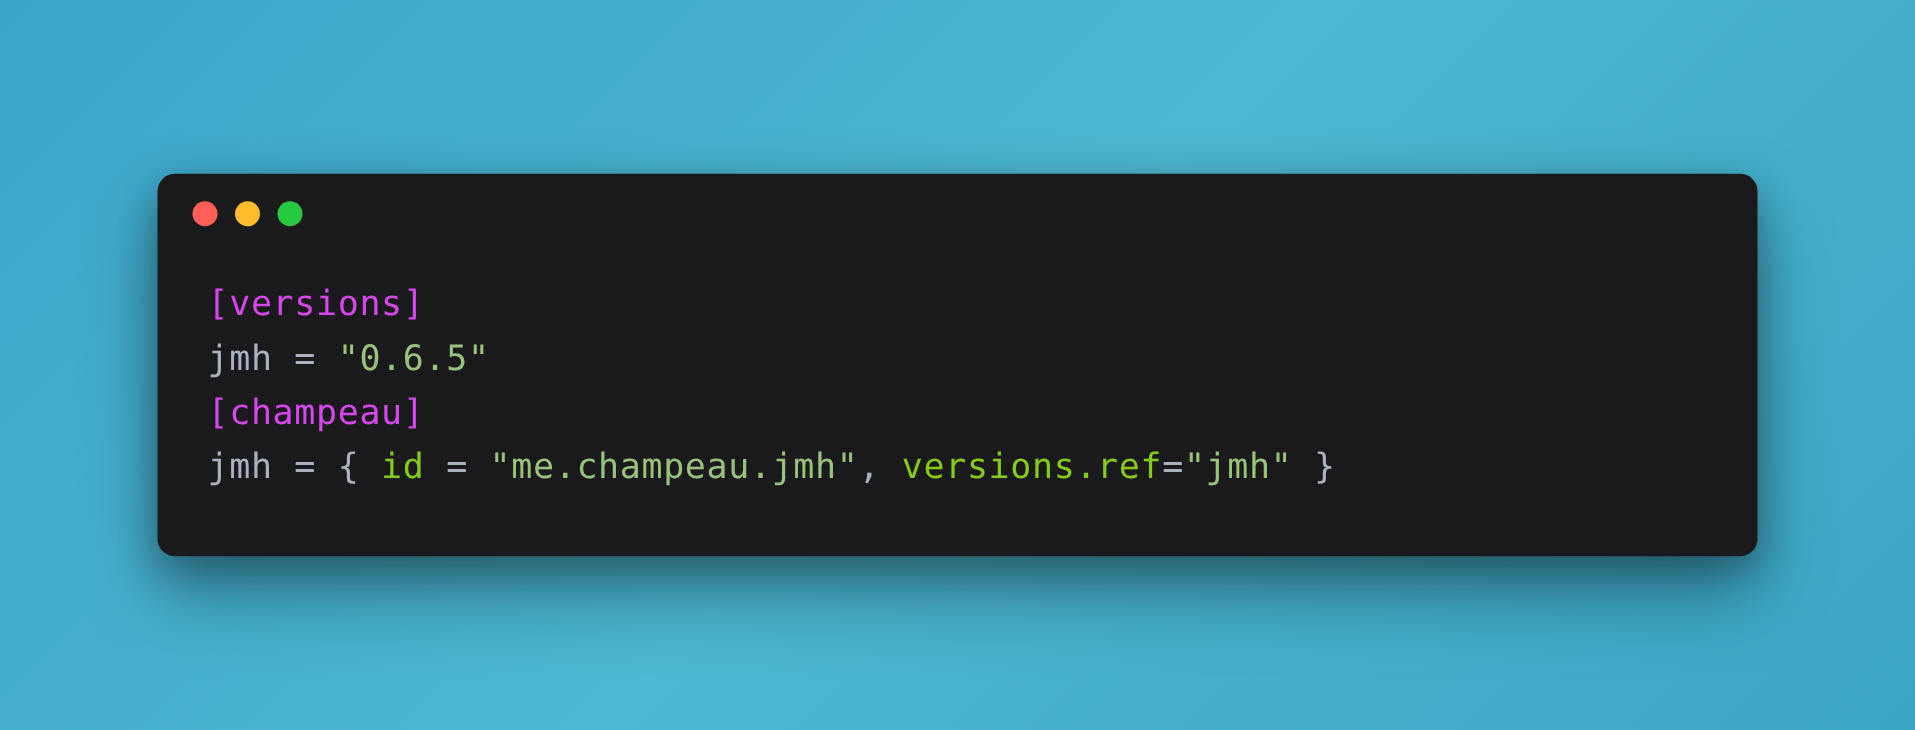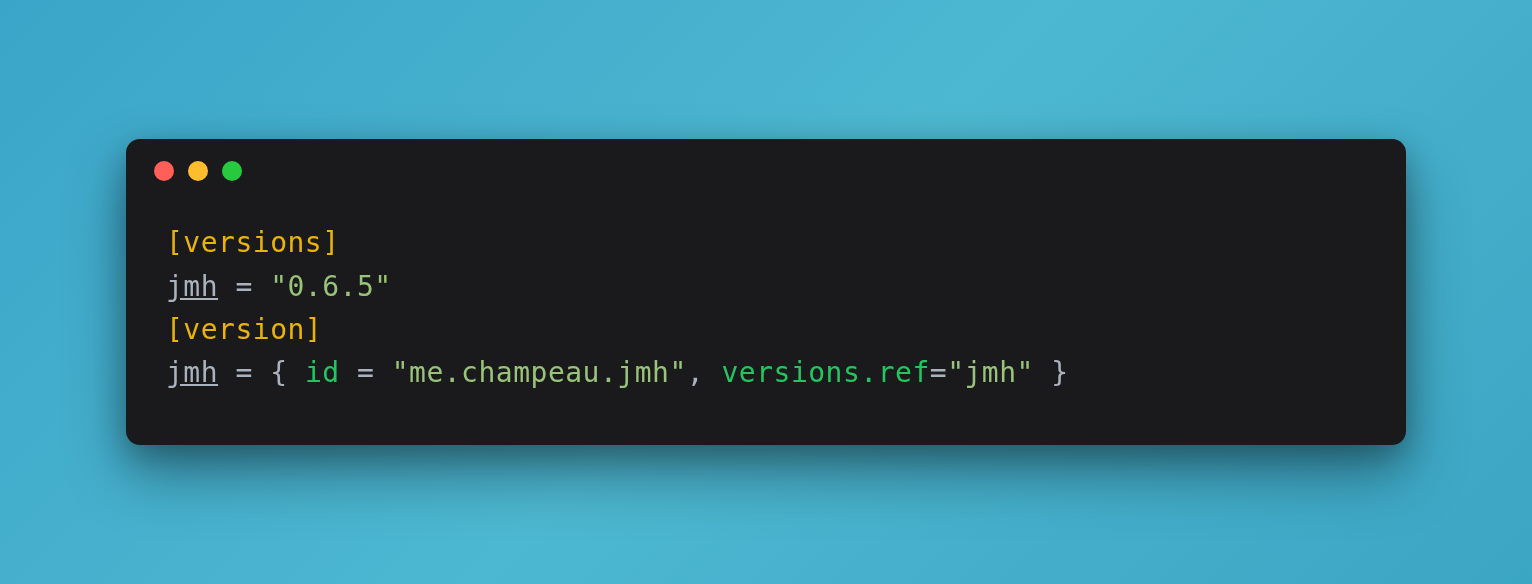--- a/index.html
+++ b/index.html
@@ -36,33 +36,33 @@
   .traffic-light.red { background: #ff5f56; }
   .traffic-light.yellow { background: #ffbd2e; }
   .traffic-light.green { background: #27c93f; }
   .code {
     padding: 30px 40px 50px 40px;
     font-size: 28px;
     line-height: 1.55;
     letter-spacing: 0.5px;
     white-space: pre;
   }
-  .section { color: #eab308; }
-  .key { color: #abb2bf; text-decoration: underline; }
+  .section { color: #d946ef; }
+  .key { color: #abb2bf; }
   .op { color: #abb2bf; }
   .punc { color: #abb2bf; }
   .string { color: #98c379; }
-  .muted { color: #22c55e; }
+  .muted { color: #84cc16; }
 </style>
 </head>
 <body>
 
 <div class="window">
   <div class="titlebar">
     <div class="traffic-light red"></div>
     <div class="traffic-light yellow"></div>
     <div class="traffic-light green"></div>
   </div>
   <div class="code"><span class="section">[versions]</span>
 <span class="key">jmh</span><span class="op"> = </span><span class="string">"0.6.5"</span>
-<span class="section">[version]</span>
+<span class="section">[champeau]</span>
 <span class="key">jmh</span><span class="op"> = </span><span class="punc">{ </span><span class="muted">id</span><span class="op"> = </span><span class="string">"me.champeau.jmh"</span><span class="punc">, </span><span class="muted">versions.ref</span><span class="op">=</span><span class="string">"jmh"</span><span class="punc"> }</span></div>
 </div>
 
 </body></html>

